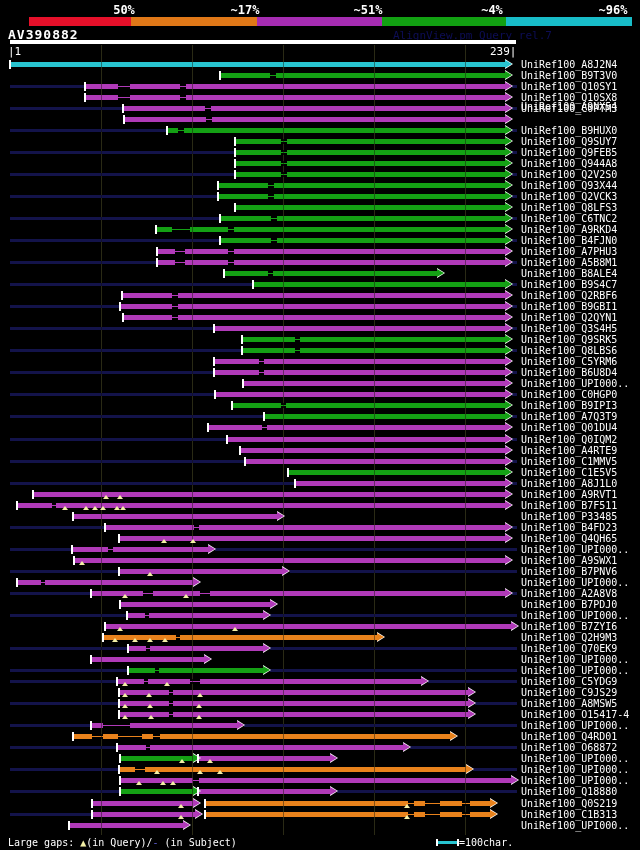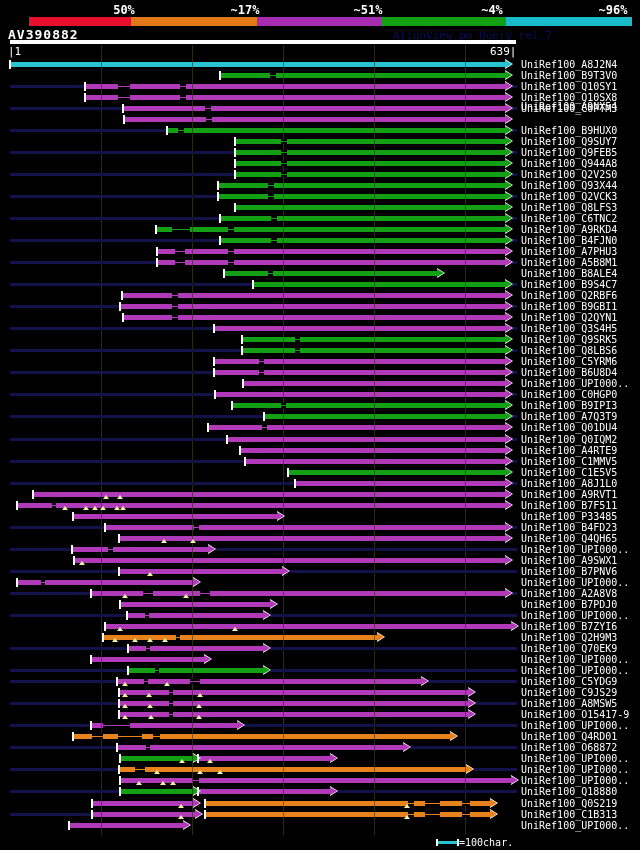--- a/index.html
+++ b/index.html
@@ -32,21 +32,21 @@
       <div style="position: absolute; left: 29px; top: 17px; width: 102px; height: 9px; background: rgb(230, 16, 42);"></div>
       <div style="position: absolute; left: 131px; top: 17px; width: 126px; height: 9px; background: rgb(224, 120, 24);"></div>
       <div style="position: absolute; left: 257px; top: 17px; width: 125px; height: 9px; background: rgb(166, 44, 178);"></div>
       <div style="position: absolute; left: 382px; top: 17px; width: 124px; height: 9px; background: rgb(18, 160, 18);"></div>
       <div style="position: absolute; left: 506px; top: 17px; width: 126px; height: 9px; background: rgb(24, 188, 200);"></div>
     </div>
   <div class="txt" id="title">AV390882</div>
   <div class="txt" id="watermark">AlignView.pm Query rel.7</div>
   <div class="abs" id="query-bar"></div>
   <div class="txt" id="ruler-left">|1</div>
-  <div class="txt" id="ruler-right">639|</div>
+  <div class="txt" id="ruler-right">239|</div>
   <div id="grid">
       <div style="position: absolute; left: 101px; top: 45px; width: 1px; height: 790px; background: rgb(60, 60, 32); z-index: 0;"></div>
       <div style="position: absolute; left: 101px; top: 45px; width: 1px; height: 790px; background: rgba(20, 20, 8, 0.45); z-index: 5;"></div>
       <div style="position: absolute; left: 192px; top: 45px; width: 1px; height: 790px; background: rgb(60, 60, 32); z-index: 0;"></div>
       <div style="position: absolute; left: 192px; top: 45px; width: 1px; height: 790px; background: rgba(20, 20, 8, 0.45); z-index: 5;"></div>
       <div style="position: absolute; left: 283px; top: 45px; width: 1px; height: 790px; background: rgb(60, 60, 32); z-index: 0;"></div>
       <div style="position: absolute; left: 283px; top: 45px; width: 1px; height: 790px; background: rgba(20, 20, 8, 0.45); z-index: 5;"></div>
       <div style="position: absolute; left: 374px; top: 45px; width: 1px; height: 790px; background: rgb(60, 60, 32); z-index: 0;"></div>
       <div style="position: absolute; left: 374px; top: 45px; width: 1px; height: 790px; background: rgba(20, 20, 8, 0.45); z-index: 5;"></div>
       <div style="position: absolute; left: 465px; top: 45px; width: 1px; height: 790px; background: rgb(60, 60, 32); z-index: 0;"></div>
@@ -645,21 +645,21 @@
       <div style="position: absolute; left: 0px; top: 0px;">
         <div style="position: absolute; left: 119px; top: 712.27px; width: 349px; height: 5px; background: rgb(176, 58, 184); z-index: 2;"></div>
         <div style="position: absolute; left: 118px; top: 710.27px; width: 2px; height: 9px; background: rgb(255, 255, 255); z-index: 8;"></div>
         <div style="position: absolute; left: 468px; top: 709.27px; width: 0px; height: 0px; border-top: 5.5px solid transparent; border-bottom: 5.5px solid transparent; border-left: 8px solid rgb(255, 255, 255); z-index: 6;"></div>
         <div style="position: absolute; left: 468px; top: 710.27px; width: 0px; height: 0px; border-top: 4.5px solid transparent; border-bottom: 4.5px solid transparent; border-left: 7px solid rgb(176, 58, 184); z-index: 7;"></div>
         <div style="position: absolute; left: 169px; top: 712.27px; width: 4px; height: 5px; background: rgb(0, 0, 0); z-index: 3;"></div>
         <div style="position: absolute; left: 169px; top: 714.27px; width: 4px; height: 1px; background: rgb(176, 58, 184); z-index: 4;"></div>
         <div style="position: absolute; left: 122px; top: 715.27px; width: 0px; height: 0px; border-left: 3px solid transparent; border-right: 3px solid transparent; border-bottom: 4px solid rgb(244, 240, 166); z-index: 8;"></div>
         <div style="position: absolute; left: 148px; top: 715.27px; width: 0px; height: 0px; border-left: 3px solid transparent; border-right: 3px solid transparent; border-bottom: 4px solid rgb(244, 240, 166); z-index: 8;"></div>
         <div style="position: absolute; left: 196px; top: 715.27px; width: 0px; height: 0px; border-left: 3px solid transparent; border-right: 3px solid transparent; border-bottom: 4px solid rgb(244, 240, 166); z-index: 8;"></div>
-        <div class="row-label" style="top: 709.27px;">UniRef100_O15417-9</div>
+        <div class="row-label" style="top: 709.27px;">UniRef100_O15417-4</div>
       </div>
       <div style="position: absolute; left: 0px; top: 0px;">
         <div style="position: absolute; left: 10px; top: 724.3px; width: 81px; height: 3px; background: rgb(19, 19, 74); z-index: 1;"></div>
         <div style="position: absolute; left: 244px; top: 724.3px; width: 273px; height: 3px; background: rgb(19, 19, 74); z-index: 1;"></div>
         <div style="position: absolute; left: 91px; top: 723.3px; width: 146px; height: 5px; background: rgb(176, 58, 184); z-index: 2;"></div>
         <div style="position: absolute; left: 90px; top: 721.3px; width: 2px; height: 9px; background: rgb(255, 255, 255); z-index: 8;"></div>
         <div style="position: absolute; left: 237px; top: 720.3px; width: 0px; height: 0px; border-top: 5.5px solid transparent; border-bottom: 5.5px solid transparent; border-left: 8px solid rgb(255, 255, 255); z-index: 6;"></div>
         <div style="position: absolute; left: 237px; top: 721.3px; width: 0px; height: 0px; border-top: 4.5px solid transparent; border-bottom: 4.5px solid transparent; border-left: 7px solid rgb(176, 58, 184); z-index: 7;"></div>
         <div style="position: absolute; left: 103px; top: 723.3px; width: 27px; height: 5px; background: rgb(0, 0, 0); z-index: 3;"></div>
         <div style="position: absolute; left: 103px; top: 725.3px; width: 27px; height: 1px; background: rgb(176, 58, 184); z-index: 4;"></div>
@@ -781,19 +781,20 @@
         <div class="row-label" style="top: 808.54px;">UniRef100_C1B313</div>
       </div>
       <div style="position: absolute; left: 0px; top: 0px;">
         <div style="position: absolute; left: 69px; top: 822.57px; width: 114px; height: 5px; background: rgb(176, 58, 184); z-index: 2;"></div>
         <div style="position: absolute; left: 68px; top: 820.57px; width: 2px; height: 9px; background: rgb(255, 255, 255); z-index: 8;"></div>
         <div style="position: absolute; left: 183px; top: 819.57px; width: 0px; height: 0px; border-top: 5.5px solid transparent; border-bottom: 5.5px solid transparent; border-left: 8px solid rgb(255, 255, 255); z-index: 6;"></div>
         <div style="position: absolute; left: 183px; top: 820.57px; width: 0px; height: 0px; border-top: 4.5px solid transparent; border-bottom: 4.5px solid transparent; border-left: 7px solid rgb(176, 58, 184); z-index: 7;"></div>
         <div class="row-label" style="top: 819.57px;">UniRef100_UPI000..</div>
       </div>
     </div>
+  <div class="txt" id="legend-text"><span>Large gaps: </span><span id="leg-tri" style="color: rgb(244, 240, 166);">▲</span><span>(in Query)/</span><span id="leg-dash" style="color: rgb(92, 92, 208);">-</span><span> (in Subject)</span></div>
   <div id="scalebar">
       <div style="position: absolute; left: 438px; top: 841px; width: 19px; height: 3px; background: rgb(40, 196, 208); z-index: 9;"></div>
       <div style="position: absolute; left: 436px; top: 839px; width: 2px; height: 7px; background: rgb(255, 255, 255); z-index: 9;"></div>
       <div style="position: absolute; left: 457px; top: 839px; width: 2px; height: 7px; background: rgb(255, 255, 255); z-index: 9;"></div>
     </div>
   <div class="txt" id="scalebar-label">=100char.</div>
 </div>
 
 </body></html>

